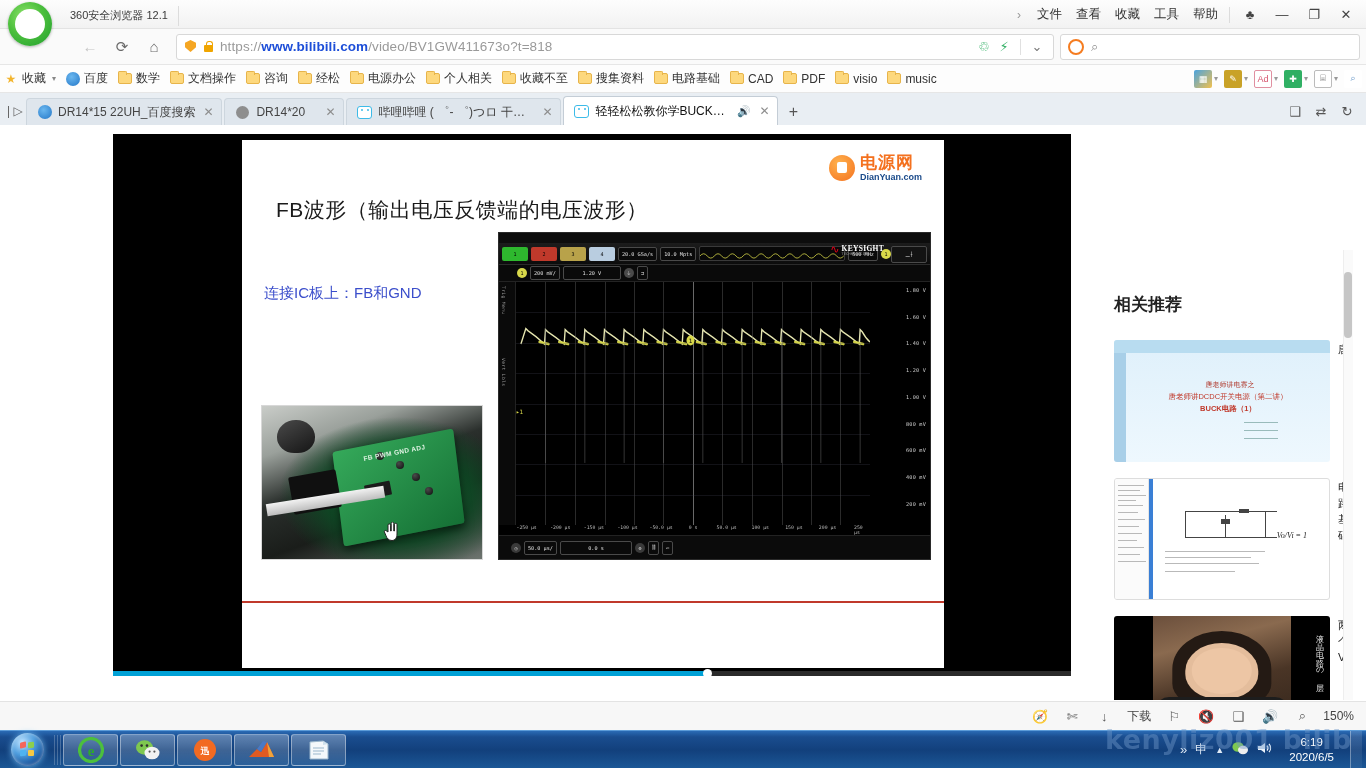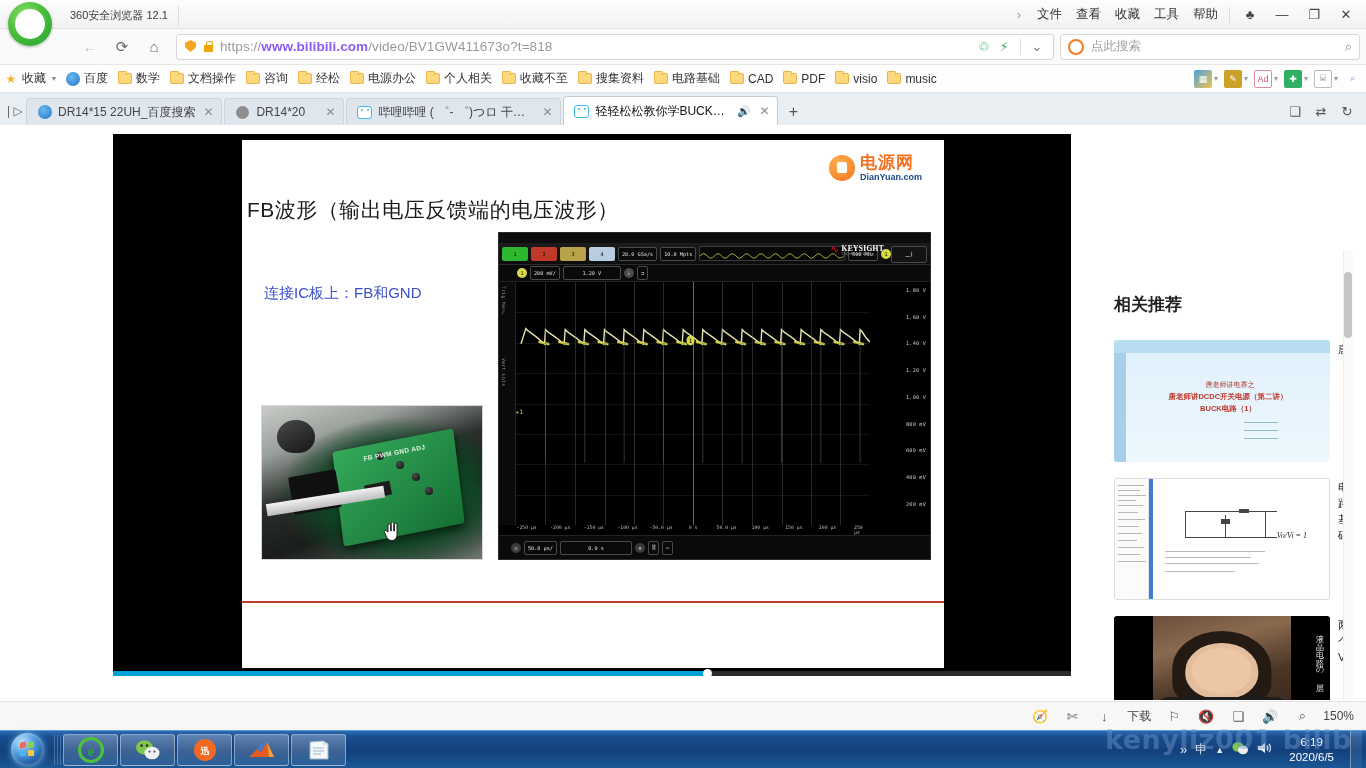--- a/index.html
+++ b/index.html
@@ -75,21 +75,21 @@
   .lock-ico { width: 14px; height: 15px; position: relative; margin-right: 5px; }
   .lock-ico::before {
     content: ""; position: absolute; left: 3px; top: 6px; width: 9px; height: 7px;
     background: #f0a500; border-radius: 1px;
   }
   .lock-ico::after {
     content: ""; position: absolute; left: 5px; top: 2px; width: 5px; height: 6px;
     border: 1.6px solid #f0a500; border-bottom: none; border-radius: 3px 3px 0 0;
   }
   .url-text { font-size: 13.5px; color: #9a9a9a; letter-spacing: .1px; white-space: nowrap; }
-  .url-text b { color: #8b5cf6; font-weight: bold; }
+  .url-text b { color: #1d4ed8; font-weight: bold; }
   .url-right { display: flex; align-items: center; margin-left: auto; padding-left: 8px; }
   .ab-ico { width: 20px; height: 20px; display: flex; align-items: center; justify-content: center; font-size: 13px; }
   .ab-sep { width: 1px; height: 16px; background: #e0e0e0; margin: 0 6px; }
   .searchbox {
     width: 300px; height: 26px; margin-right: 6px;
     background: #fff; border: 1px solid #d8d8d8; border-radius: 3px;
     display: flex; align-items: center; padding: 0 7px;
   }
   .sb-logo {
     width: 16px; height: 16px; border: 2px solid #f57c20; border-radius: 50%;
@@ -189,21 +189,21 @@
     position: relative; flex: 0 0 auto;
   }
   .dy-circle::after {
     content: ""; position: absolute; left: 8px; top: 7px; width: 10px; height: 11px;
     background: #fff; border-radius: 2px;
   }
   .dy-txt { display: flex; flex-direction: column; line-height: 1; }
   .dy-cn { font-size: 17px; color: #f4711f; font-weight: bold; letter-spacing: 1px; }
   .dy-en { font-size: 9px; color: #1a4a8a; font-weight: bold; margin-top: 2px; }
   .slide-title {
-    position: absolute; left: 5px; top: 56px;
+    position: absolute; left: 34px; top: 56px;
     font-size: 21px; color: #1a1a1a; letter-spacing: .5px;
   }
   .slide-sub {
     position: absolute; left: 22px; top: 104px;
     font-size: 15px; color: #3b4ecb; margin-top: 40px;
   }
 
   
   .pcb {
     position: absolute; left: 19px; top: 265px; width: 222px; height: 155px;
@@ -335,21 +335,21 @@
   .rec-meta {
     position: absolute; left: 238px; width: 20px; font-size: 11px; color: #222;
     line-height: 1.45; overflow: hidden;
   }
 
   
   .t1 { background: linear-gradient(#dff0fb, #eef8fe); }
   .t1 .t1-bar { position: absolute; left: 0; top: 0; width: 100%; height: 13px; background: #b8dcf0; }
   .t1 .t1-side { position: absolute; left: 0; top: 13px; width: 12px; bottom: 0; background: #a8cfe8; }
   .t1 .t1-l1 { position: absolute; left: 34px; top: 40px; right: 18px; text-align: center; font-size: 7px; color: #b03a2e; }
-  .t1 .t1-l2 { position: absolute; left: 22px; top: 52px; right: 10px; text-align: center; font-size: 7.5px; color: #c0392b; font-weight: bold; }
+  .t1 .t1-l2 { position: absolute; left: 22px; top: 52px; right: 10px; text-align: center; font-size: 7.5px; color: #c0392b; font-weight: normal; }
   .t1 .t1-l3 { position: absolute; left: 22px; top: 64px; right: 10px; text-align: center; font-size: 7.5px; color: #c0392b; font-weight: bold; }
   .t1 .t1-dash { position: absolute; left: 60%; top: 82px; width: 34px; height: 1px; background: #9bb; }
 
   
   .t2 { background: #fff; border: 1px solid #ddd; }
   .t2-side { position: absolute; left: 0; top: 0; width: 34px; bottom: 0; background: #fbfbfb; border-right: 1px solid #e5e5e5; }
   .t2-line { position: absolute; background: #b9b9b9; height: 1.3px; }
   .t2-blue { position: absolute; left: 34px; top: 0; width: 4px; bottom: 0; background: #3a7fd5; }
   .t2-ckt { position: absolute; background: #444; }
   .t2-eq { position: absolute; right: 22px; top: 52px; font-size: 8px; color: #222; font-family: "Liberation Serif", serif; font-style: italic; }
@@ -459,21 +459,20 @@
       <span class="url-text"><span>https://</span><b>www.bilibili.com</b><span>/video/BV1GW411673o?t=818</span></span>
       <span class="url-right">
         <span class="ab-ico" style="color:#2faf63">♲</span>
         <span class="ab-ico" style="color:#2faf63">⚡</span>
         <span class="ab-sep"></span>
         <span class="ab-ico" style="color:#777">⌄</span>
       </span>
     </div>
     <div class="searchbox">
       <span class="sb-logo"></span>
-      <span class="sb-input">点此搜索</span>
       <span class="sb-mag">⌕</span>
     </div>
   </div>
 
   <div class="bookmarks">
     <div class="bm">
       <span class="bm-star">★</span>
       <span>收藏</span>
       <span class="bm-caret">▾</span>
     </div>

